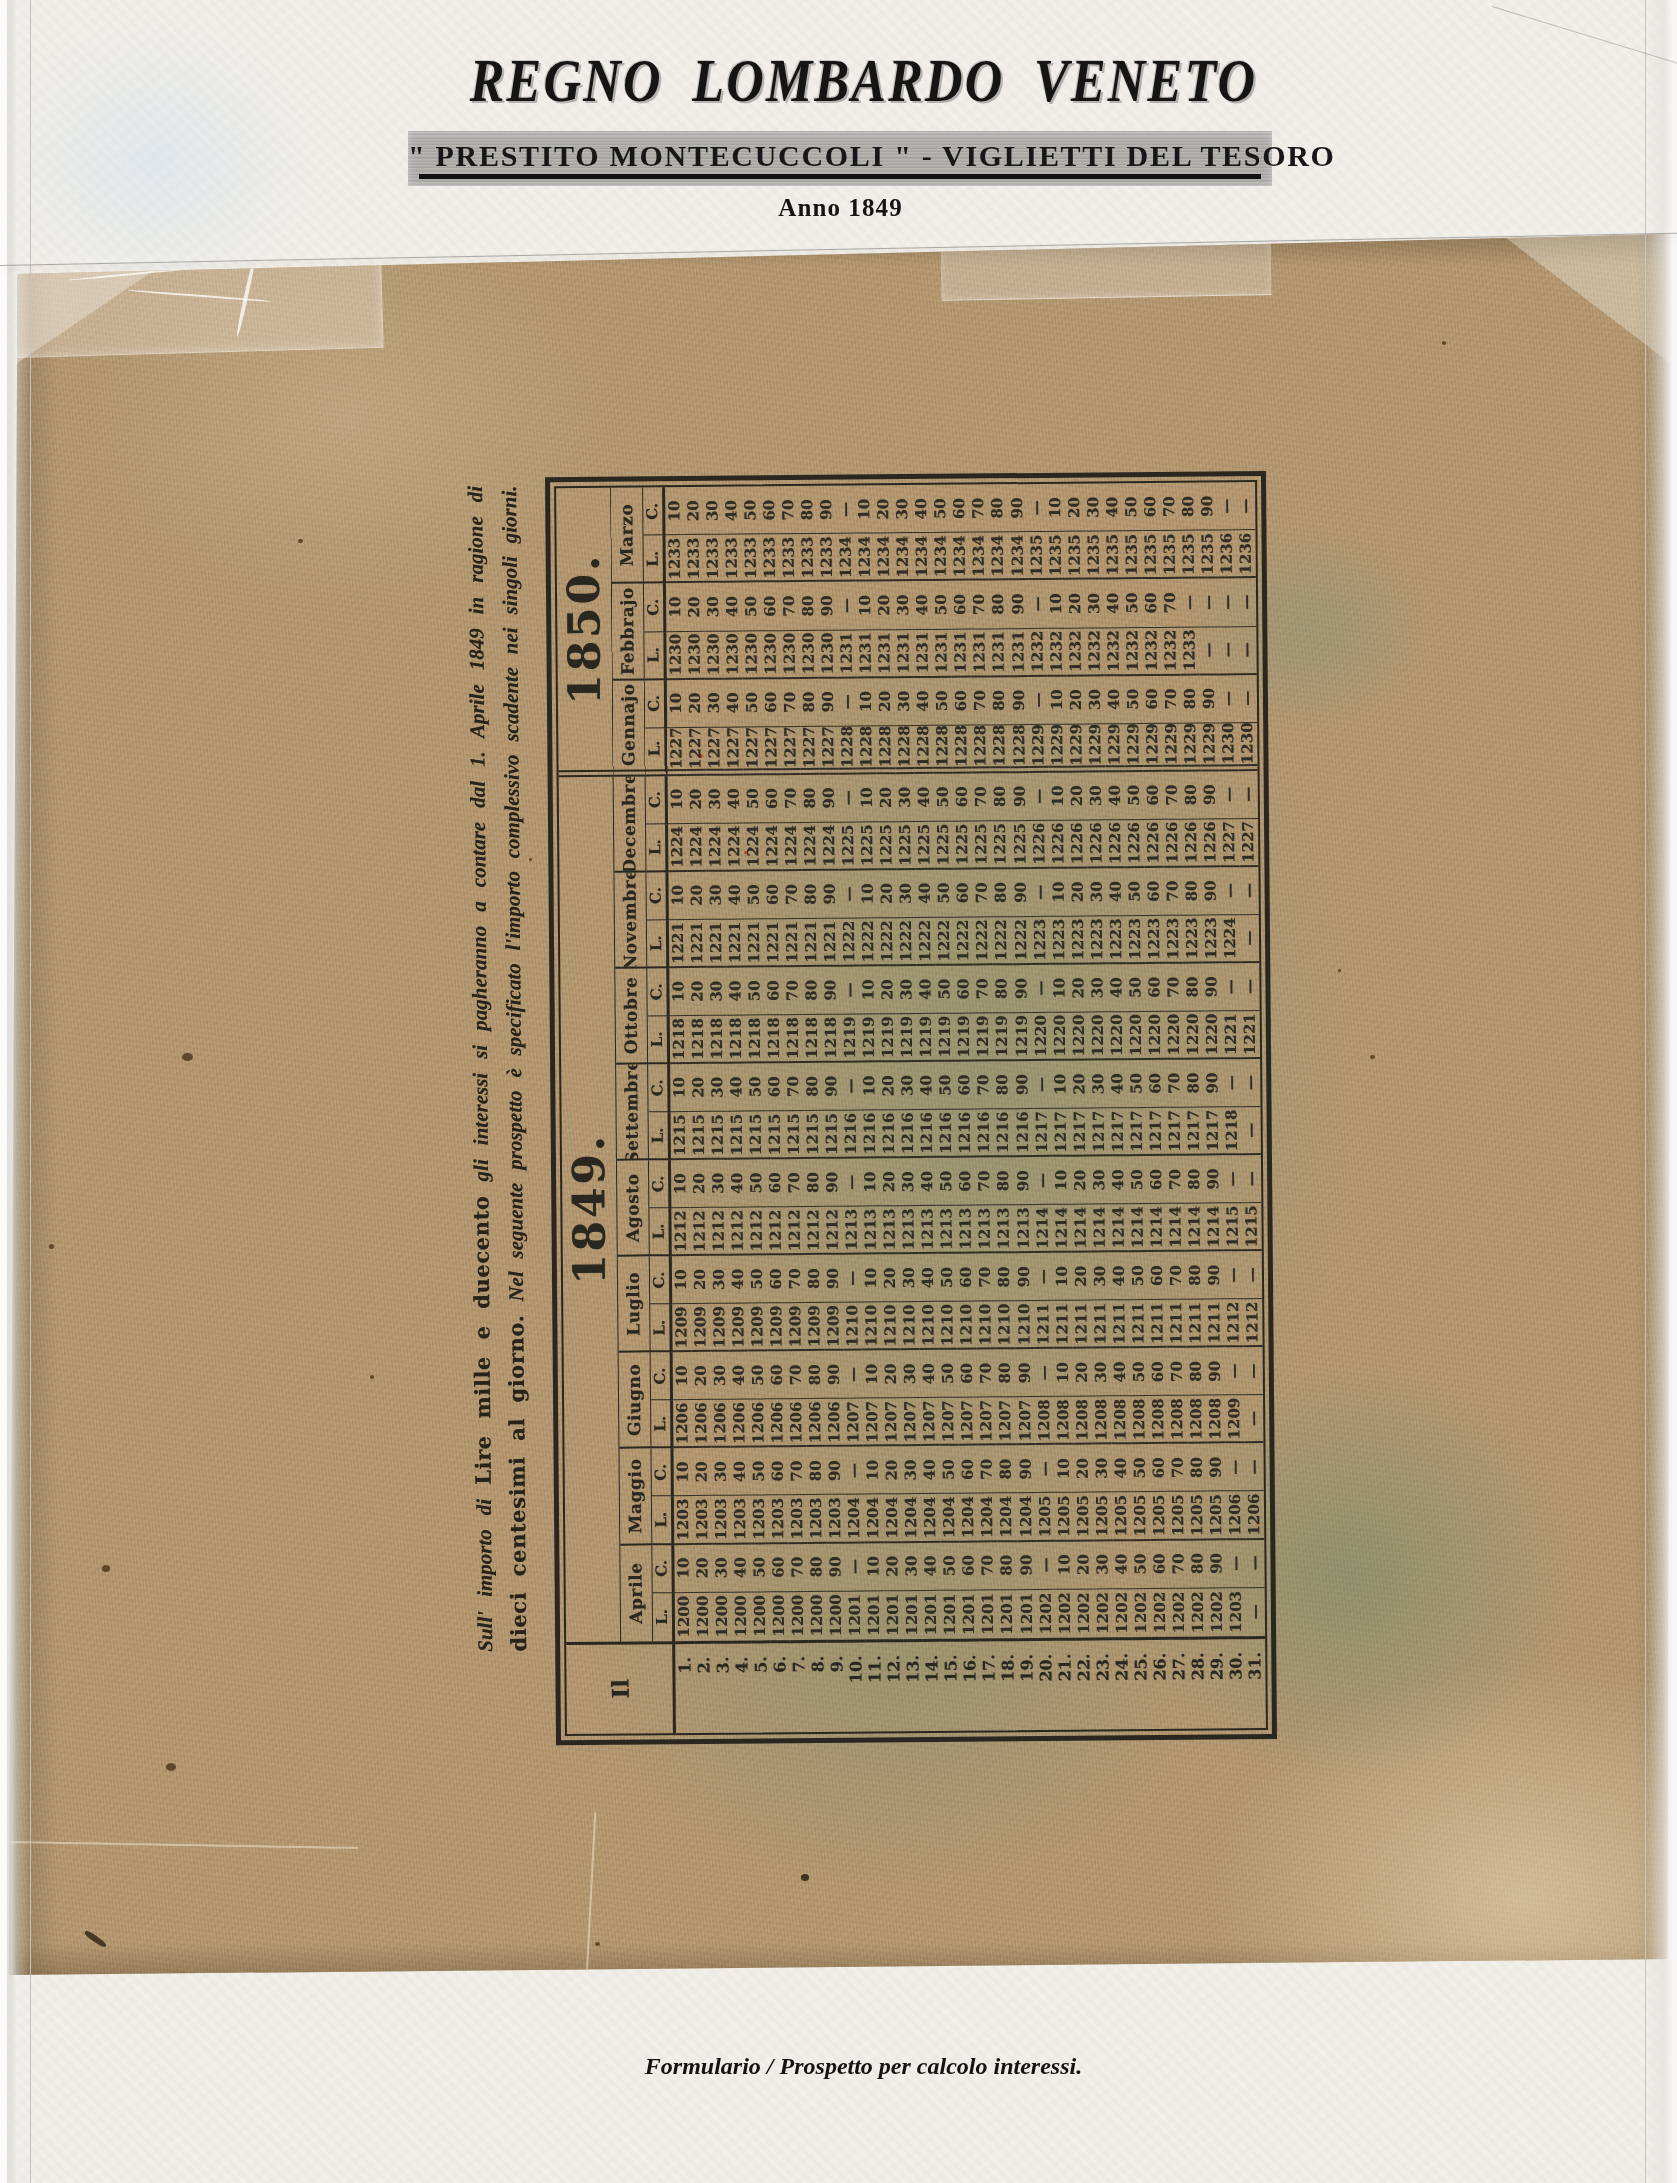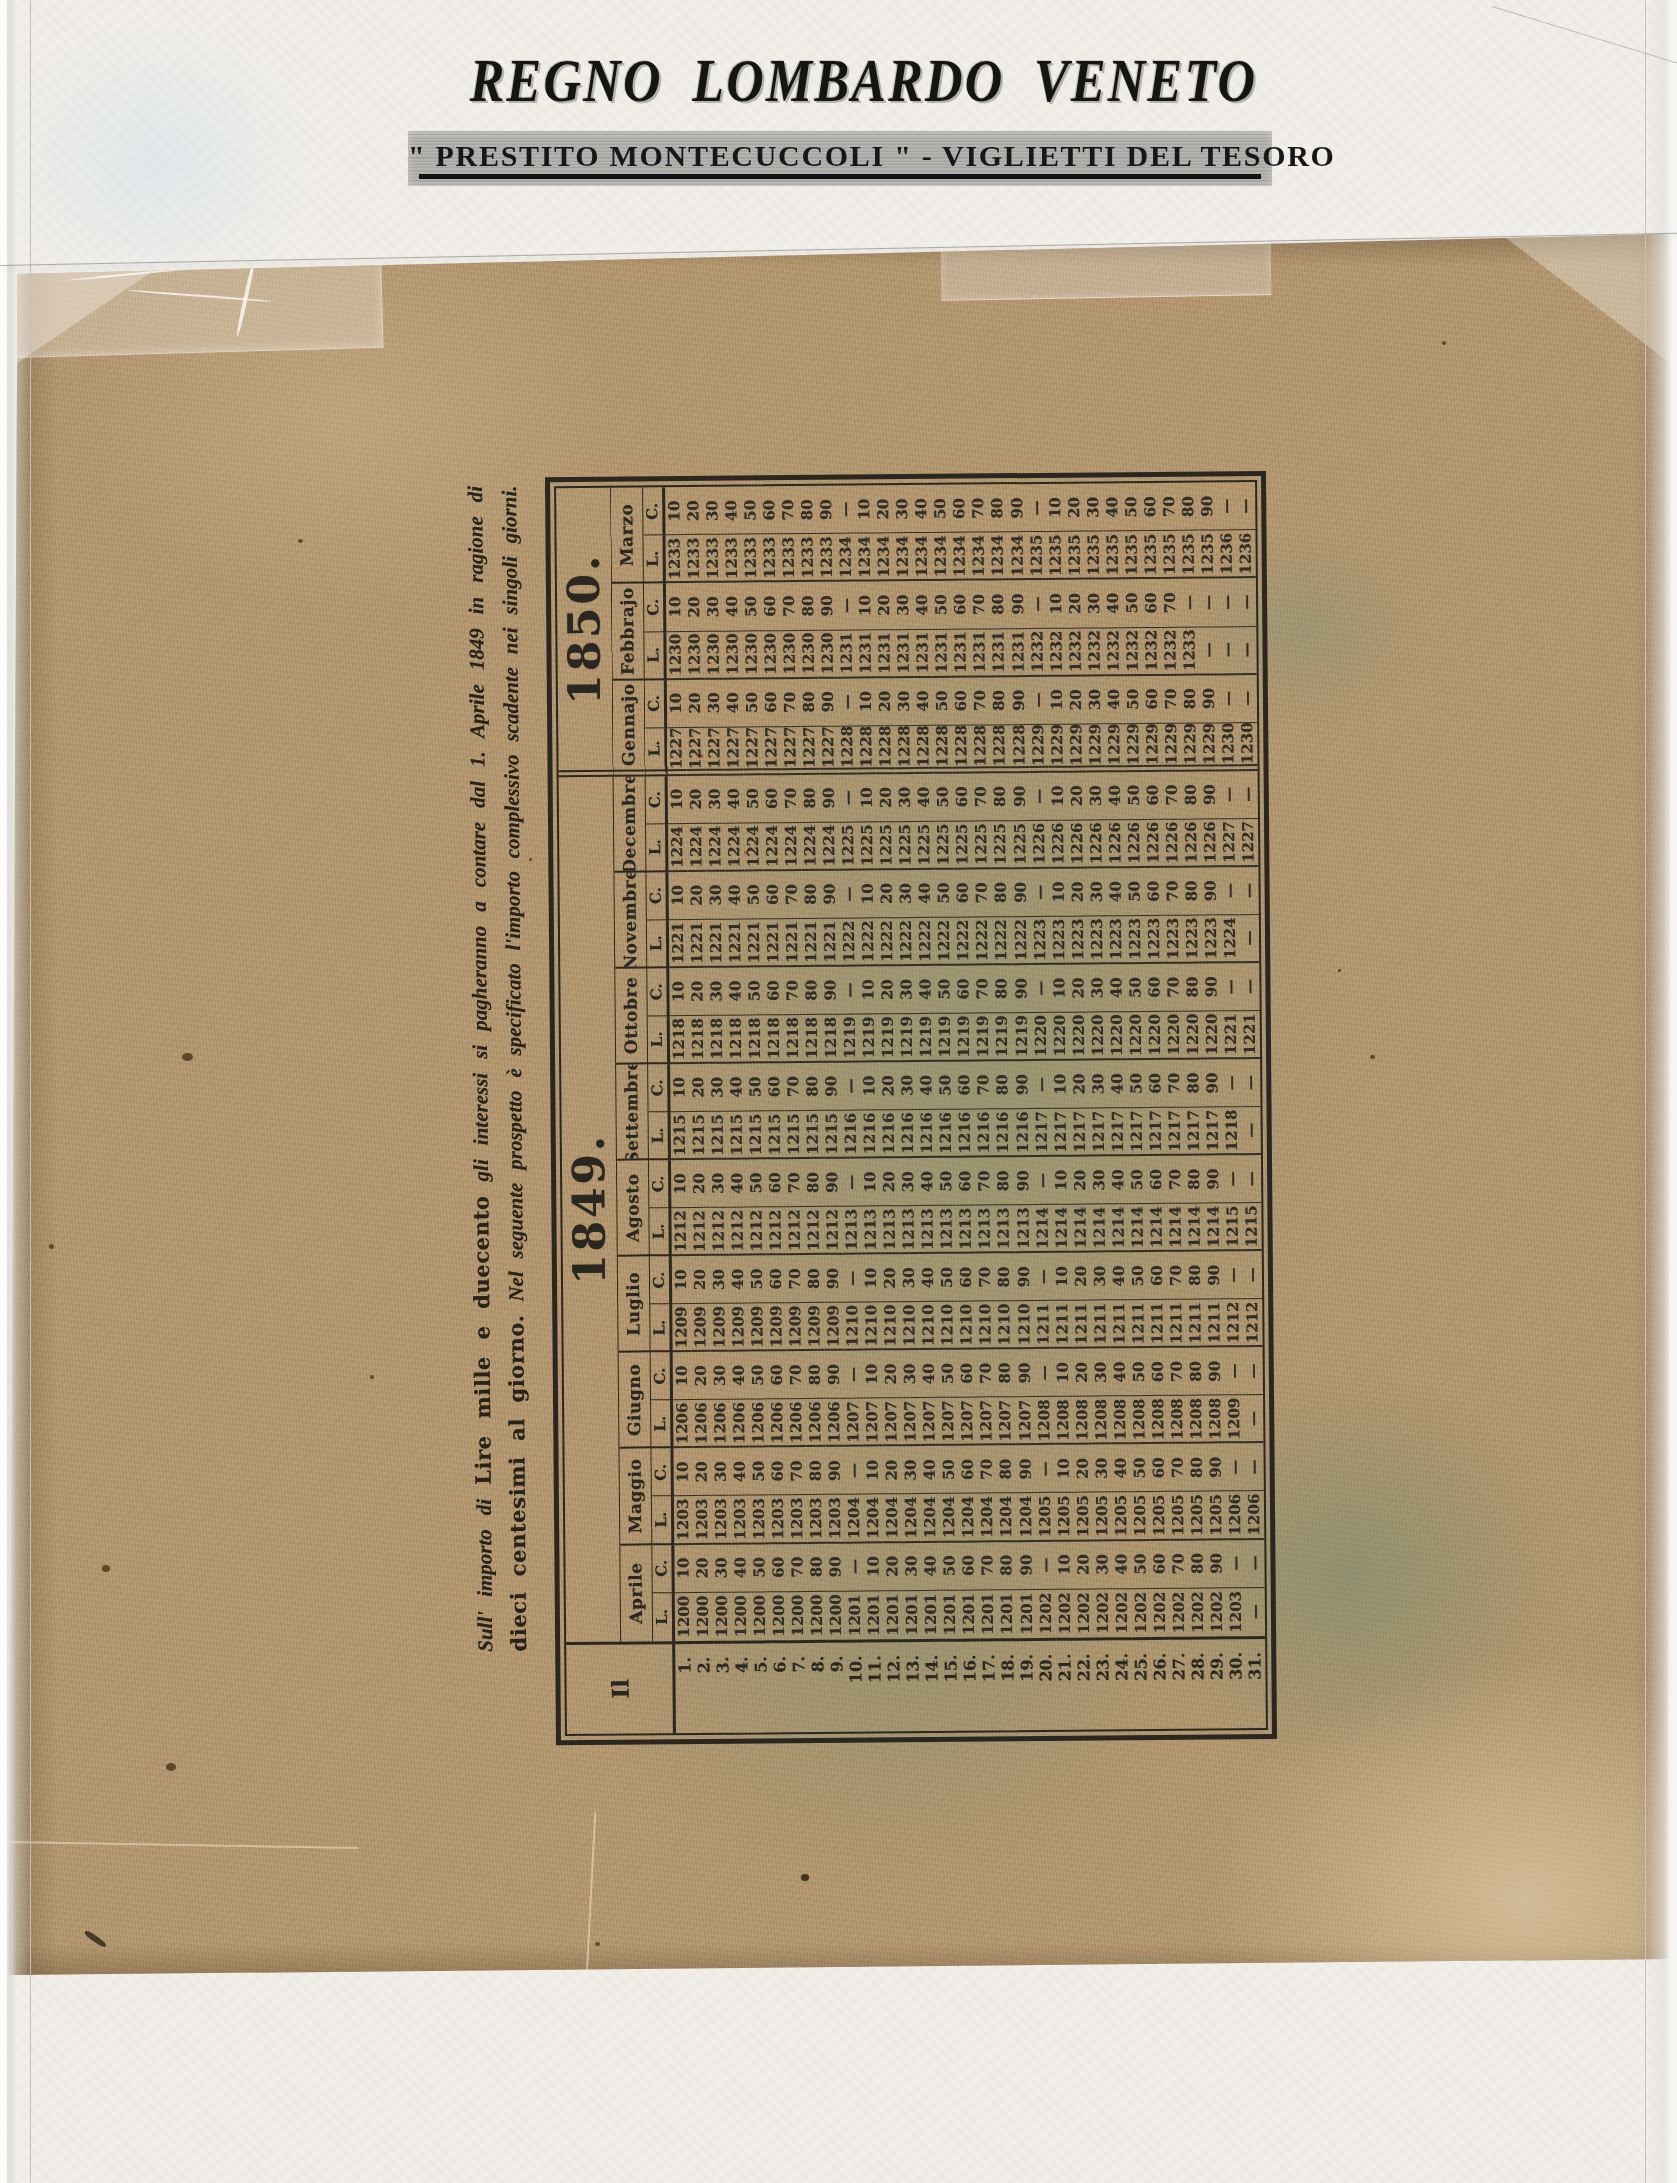--- a/index.html
+++ b/index.html
@@ -111,20 +111,21 @@
 
 <div class="canvas">
 
   <div class="title">REGNO LOMBARDO VENETO</div>
 
   <div class="bar">
     <div class="bar-text">" PRESTITO  MONTECUCCOLI " - VIGLIETTI DEL TESORO</div>
     <div class="bar-underline"></div>
   </div>
 
+  <div class="anno">Anno  1849</div>
 
   <div class="paper">
     <div class="corner-tl"></div>
     <div class="corner-tr"></div>
     <div class="tape tape-top"></div>
     <div class="tape-bottom">
       <div class="wrinkle w1"></div>
       <div class="wrinkle w2"></div>
       <div class="wrinkle w3"></div>
     </div>
@@ -971,19 +972,20 @@
                 <div class="tc c-day b-r7" style="grid-area: 32 / 1;">29.</div>
                 <div class="tc c-day b-r7" style="grid-area: 33 / 1;">30.</div>
                 <div class="tc c-day b-r7" style="grid-area: 34 / 1;">31.</div>
               </div>
           </div>
         </div>
       </div>
     </div>
   </div>
 
+  <div class="caption">Formulario / Prospetto per calcolo interessi.</div>
 
   <div class="edge-left"></div>
   <div class="edge-right"></div>
   <div class="corner-line-tr"></div>
   <div class="film-line"></div>
 </div>
 
 
 </body></html>

